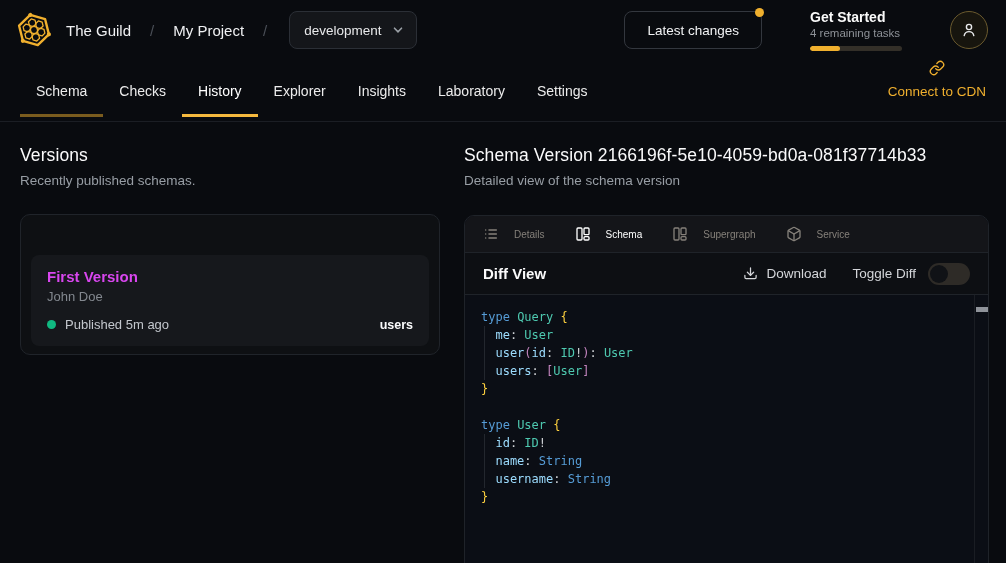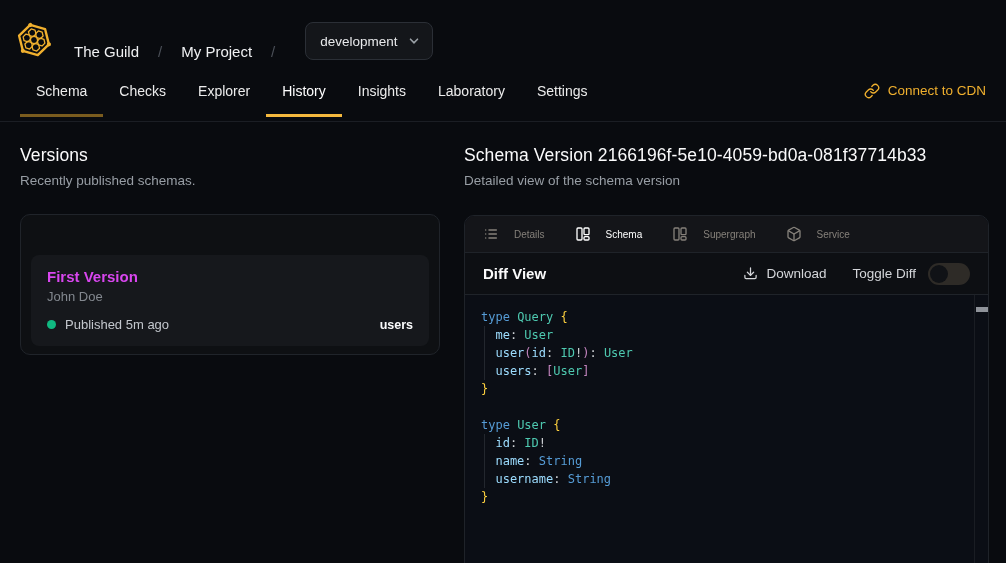--- a/index.html
+++ b/index.html
@@ -6,22 +6,22 @@
   html,body { width:1006px; height:563px; overflow:hidden; }
   body {
     background:#090b0f;
     font-family:"Liberation Sans", sans-serif;
     color:#f2f3f5;
     position:relative;
   }
 
   
   .header {
-    height:60px; display:flex; align-items:flex-end;
-    padding:0 18px 0 14px; gap:20px;
+    height:60px; display:flex; align-items:center;
+    padding:0 18px 0 14px; gap:12px;
   }
   .logo { width:40px; height:40px; flex:0 0 auto; cursor:pointer; }
   .crumbs { display:flex; align-items:center; gap:19px; font-size:15px; }
   .crumb { color:#f0f1f3; cursor:pointer; }
   .crumb-sep { color:#4b5058; }
   .target-dd {
     display:flex; align-items:center; gap:10px;
     background:#14161a; border:1px solid #2b2f36; border-radius:8px;
     height:38px; padding:0 12px 0 14px; margin-left:10px;
     font-size:13.5px; color:#e8e9eb; cursor:pointer;
@@ -59,21 +59,21 @@
   }
   .nav-tab::after {
     content:""; position:absolute; left:0; right:0; bottom:4px; height:3px;
     background:transparent;
   }
   .nav-tab.section::after { background:#7a5c1e; }
   .nav-tab.active { color:#ffffff; }
   .nav-tab.active::after { background:#f5b93e; }
   .cdn-link {
     margin-left:auto; display:flex; align-items:center; gap:8px;
-    color:#f0b02e; font-size:13.5px; cursor:pointer;
+    color:#f0b02e; font-size:13.5px; cursor:pointer;flex-direction:column;
   }
 
   
   .main { position:relative; }
   .col-left { position:absolute; left:20px; top:23px; width:420px; }
   .col-right { position:absolute; left:464px; top:23px; width:525px; }
   .panel-title { font-size:17.5px; font-weight:400; color:#fbfbfc; letter-spacing:.1px; }
   .panel-sub { font-size:13.5px; color:#989ea5; margin-top:7px; }
 
   
@@ -185,28 +185,51 @@
 
   <div class="target-dd">
     <span>development</span>
     <span>
       <svg class="icon" width="12" height="12" viewBox="0 0 12 12" fill="none" stroke="#9aa0a6" stroke-width="1.6" stroke-linecap="round">
         <path d="M2.5 4.2 L6 7.8 L9.5 4.2"></path>
       </svg>
     </span>
   </div>
 
+  <div class="header-right">
+    <button class="latest-btn">
+      <span>Latest changes</span>
+      <span class="latest-dot"></span>
+    </button>
+
+    <div class="get-started">
+      <div class="gs-title">Get Started</div>
+      <div class="gs-sub">4 remaining tasks</div>
+      <div class="gs-bar">
+        <div class="gs-fill" style="width: 33%;"></div>
+      </div>
+    </div>
+
+    <div class="avatar">
+      <span>
+        <svg class="icon" width="18" height="18" viewBox="0 0 18 18" fill="none" stroke="#e8e9eb" stroke-width="1.4" stroke-linecap="round">
+          <circle cx="9" cy="6" r="2.6"></circle>
+          <path d="M4.2 14.6 c0.6 -3 2.6 -4 4.8 -4 s4.2 1 4.8 4"></path>
+        </svg>
+      </span>
+    </div>
+  </div>
 </div>
 
 <div class="nav">
   <div class="nav-tabs">
     <div class="nav-tab section">Schema</div>
     <div class="nav-tab">Checks</div>
+    <div class="nav-tab active">History</div>
     <div class="nav-tab">Explorer</div>
-    <div class="nav-tab active">History</div>
     <div class="nav-tab">Insights</div>
     <div class="nav-tab">Laboratory</div>
     <div class="nav-tab">Settings</div>
   </div>
   <div class="cdn-link">
     <span>
       <svg class="icon" width="16" height="16" viewBox="0 0 24 24" fill="none" stroke="#f0b02e" stroke-width="2" stroke-linecap="round" stroke-linejoin="round">
         <path d="M10 13a5 5 0 0 0 7.54.54l3-3a5 5 0 0 0-7.07-7.07l-1.72 1.71"></path>
         <path d="M14 11a5 5 0 0 0-7.54-.54l-3 3a5 5 0 0 0 7.07 7.07l1.71-1.71"></path>
       </svg>

